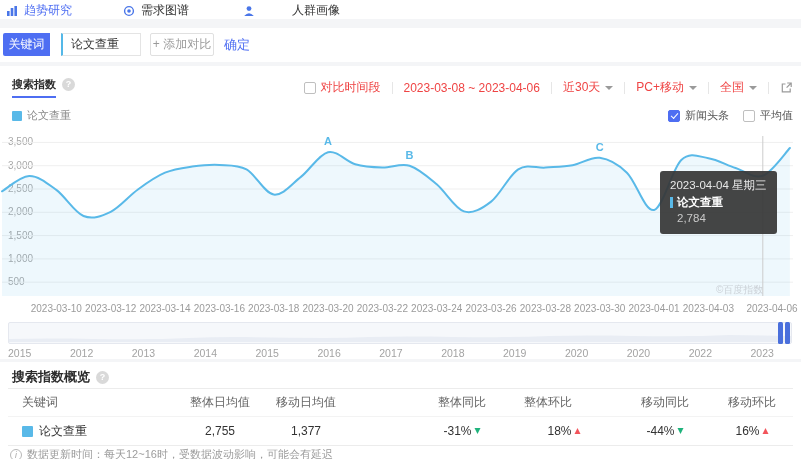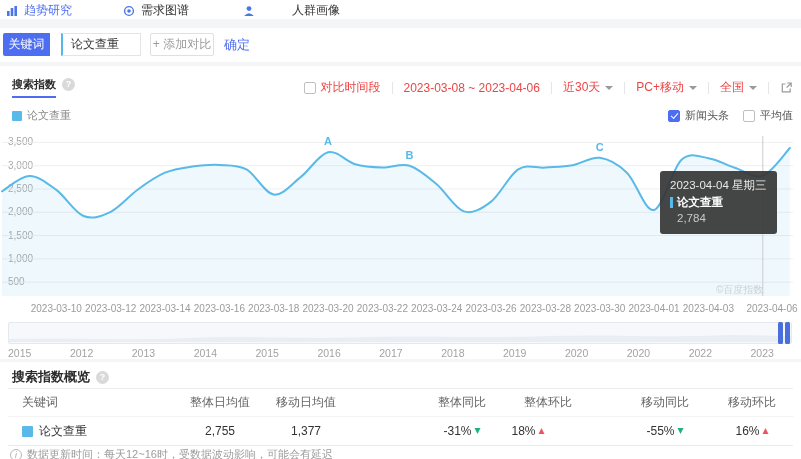--- a/index.html
+++ b/index.html
@@ -269,26 +269,26 @@
       <div class="td" style="left: 220px;">
         <span>2,755</span>
       </div>
       <div class="td" style="left: 306px;">
         <span>1,377</span>
       </div>
       <div class="td" style="left: 462px;">
         <span>-31%</span>
         <span class="tri down"></span>
       </div>
-      <div class="td" style="left: 528px;">
+      <div class="td" style="left: 564px;">
         <span>18%</span>
         <span class="tri up"></span>
       </div>
       <div class="td" style="left: 665px;">
-        <span>-55%</span>
+        <span>-44%</span>
         <span class="tri down"></span>
       </div>
       <div class="td" style="left: 752px;">
         <span>16%</span>
         <span class="tri up"></span>
       </div>
     </div>
   <div class="hline" style="top:445px;"></div>
 
   <div class="footnote">

